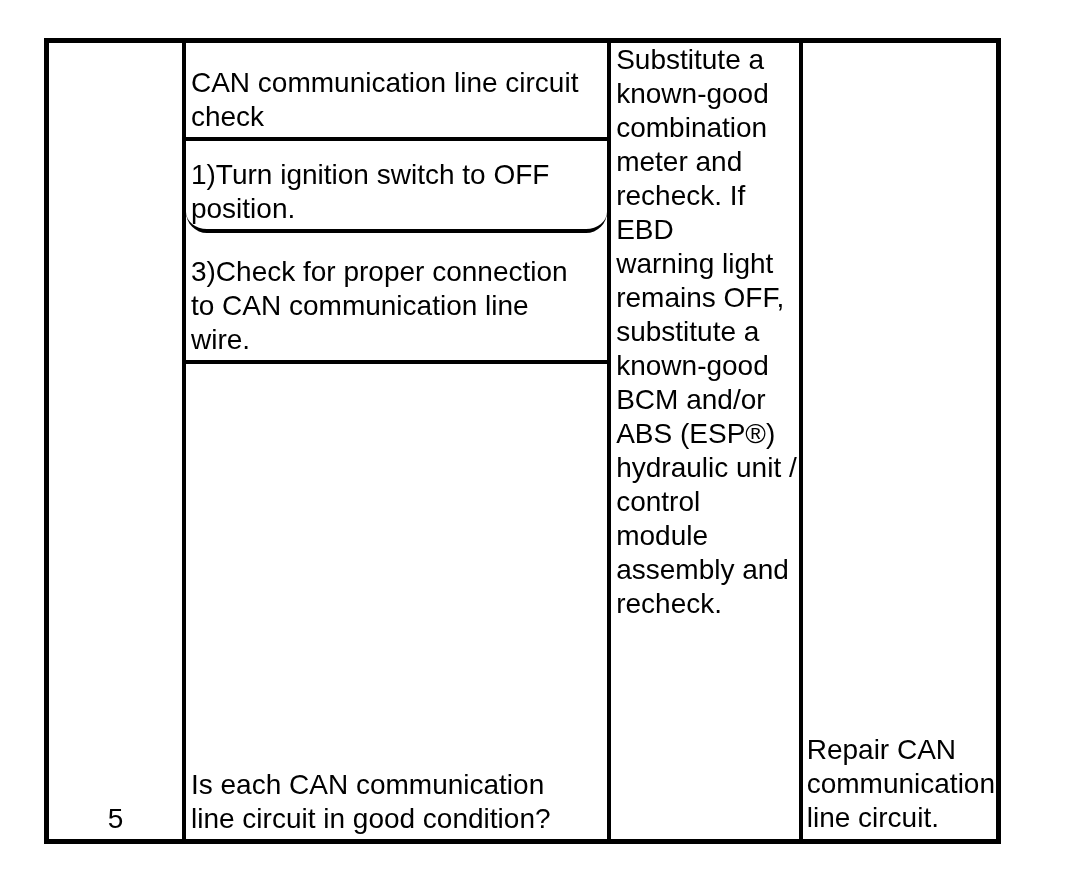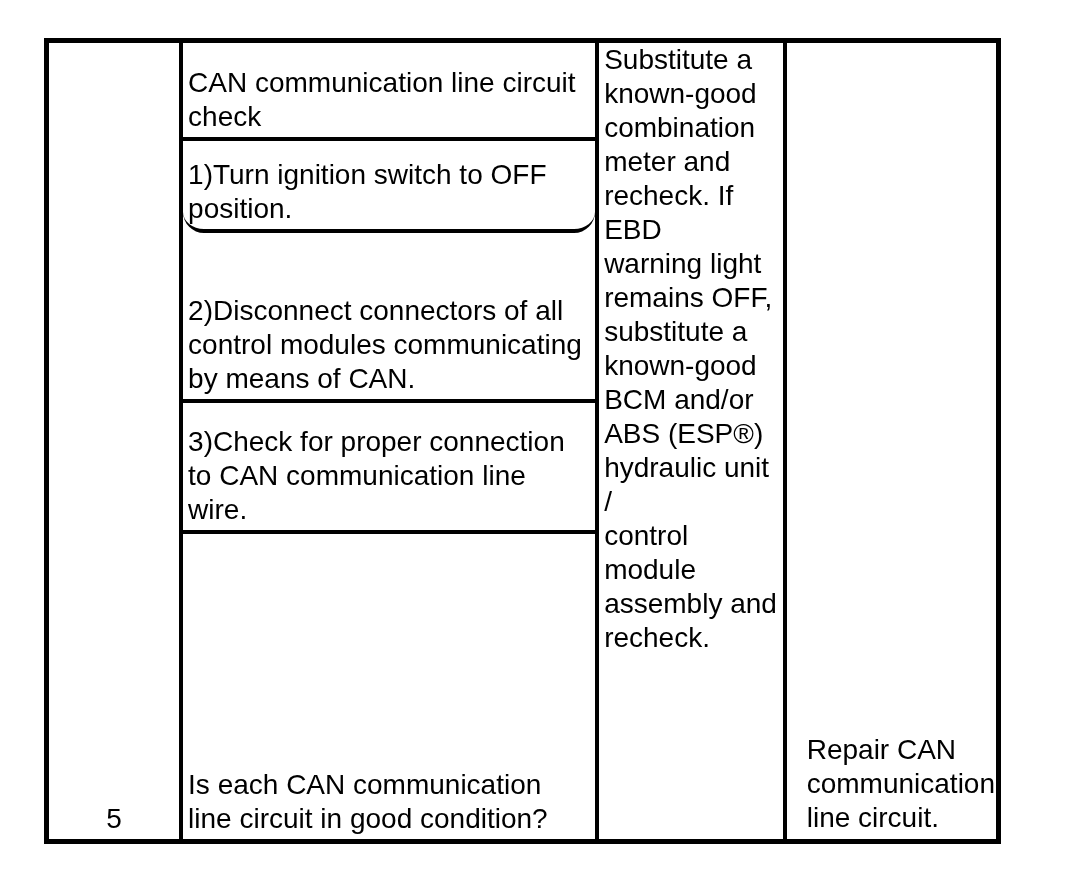--- a/index.html
+++ b/index.html
@@ -67,21 +67,21 @@
   .col-yes {
     width: 197px;
     border-right: 4px solid #000000;
     display: flex;
     padding: 0 1px 4px 5px;
   }
   .col-no {
     flex: 1;
     display: flex;
     align-items: flex-end;
-    padding: 0 1px 4px 20px;
+    padding: 0 1px 4px 4px;
   }
   .cell-text {
     white-space: pre-line;
   }
 </style>
 </head>
 <body>
 
 <div class="diag-table">
 
@@ -90,25 +90,20 @@
   </div>
 
   <div class="col col-action">
     <div class="action-cell h-a">
       <span class="cell-text">CAN communication line circuit
 check</span>
     </div>
     <div class="action-cell h-b">
       <span class="cell-text">1)Turn ignition switch to OFF
 position.</span>
-    </div>
-    <div class="action-cell h-c">
-      <span class="cell-text">2)Disconnect connectors of all
-control modules communicating
-by means of CAN.</span>
     </div>
     <div class="action-cell h-d">
       <span class="cell-text">3)Check for proper connection
 to CAN communication line
 wire.</span>
     </div>
     <div class="action-cell last">
       <span class="cell-text">Is each CAN communication
 line circuit in good condition?</span>
     </div>

